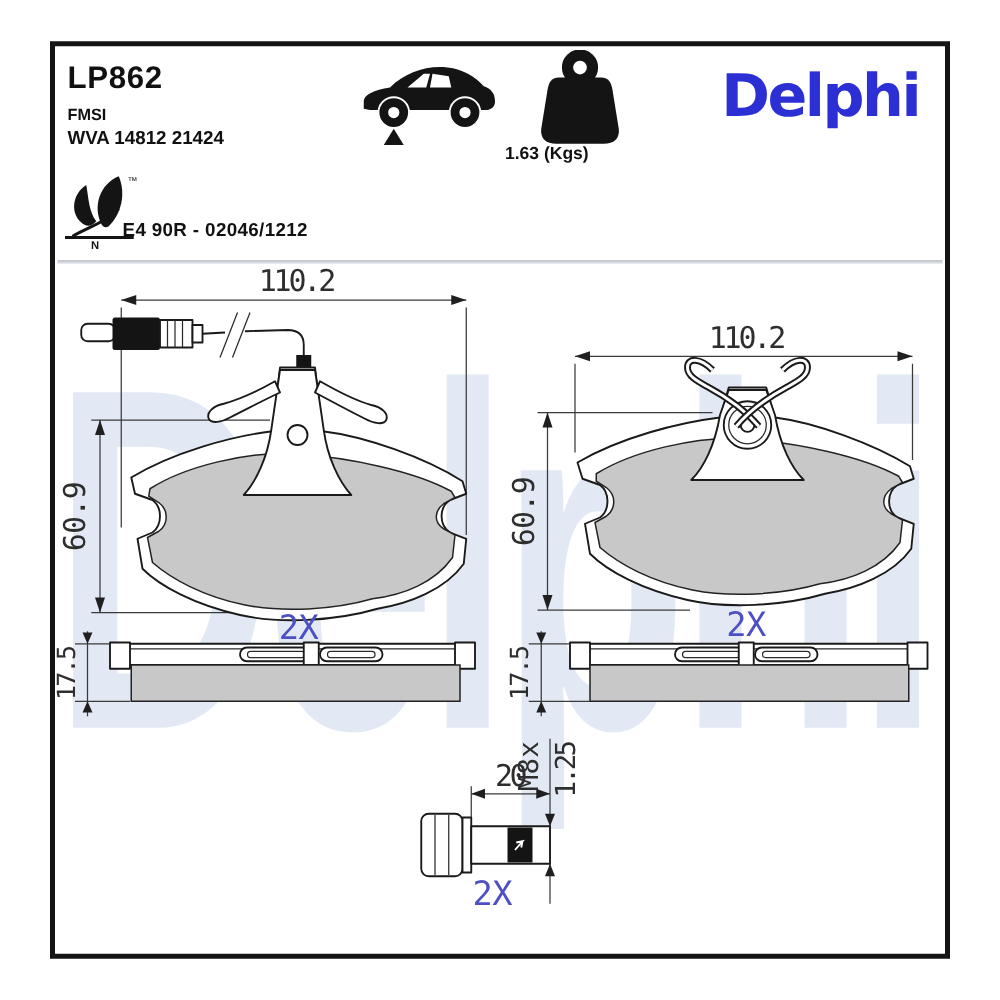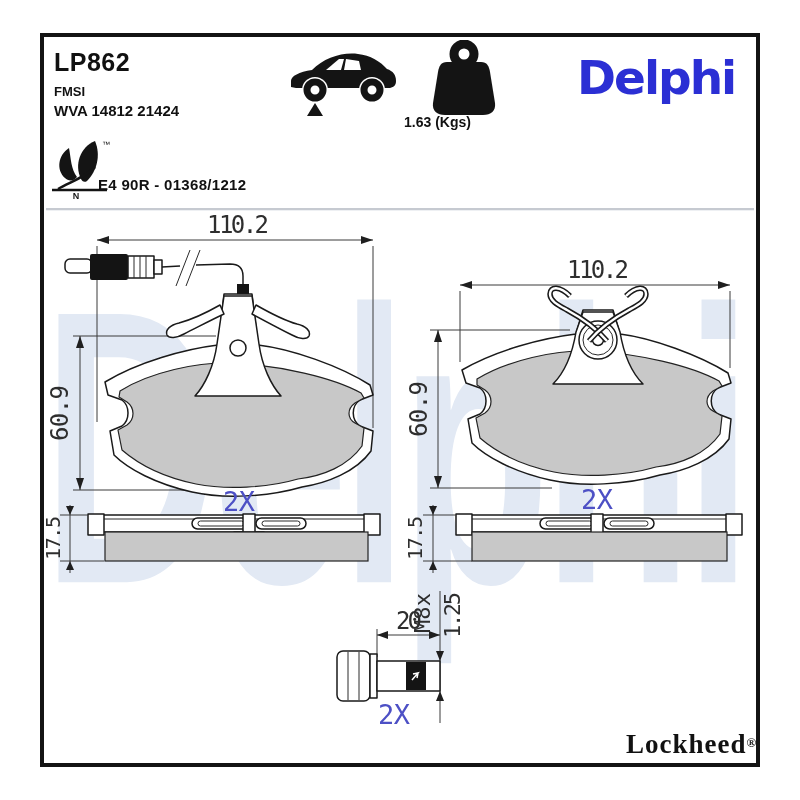--- a/index.html
+++ b/index.html
@@ -68,21 +68,21 @@
   <div class="abs delphi-logo">Delphi</div>
 
   <svg class="abs" style="left:50px;top:138px;z-index:3;" width="60" height="62" viewBox="0 0 60 62">
     <path class="blk" d="M15,40 C6,32 8,17 19,10 C21,21 21,31 27,39 C23,44 18,43 15,40 Z"></path>
     <path class="blk" d="M31,41 C24,27 30,9 45,3 C51,17 47,33 37,43 C34,45 32,43 31,41 Z"></path>
     <path d="M8,51 C20,44 34,40 45,29" fill="none" stroke="#141414" stroke-width="2.5"></path>
     <line x1="2" y1="52" x2="57" y2="52" stroke="#141414" stroke-width="2.5"></line>
     <text x="26" y="61" font-size="9" font-weight="bold" fill="#141414" text-anchor="middle">N</text>
     <text x="52" y="9" font-size="8" fill="#141414">™</text>
   </svg>
-  <div class="abs approval">E4 90R - 01368/1212</div>
+  <div class="abs approval">E4 90R - 02046/1212</div>
 
   <div class="abs divider"></div>
 
   <div class="abs watermark">Delphi</div>
 
   <svg class="abs drawing" style="left:40px;top:210px;" width="360" height="305" viewBox="0 0 360 305">
 
     <line class="dim" x1="57" y1="36" x2="57" y2="212"></line>
     <line class="dim" x1="333" y1="36" x2="333" y2="218"></line>
     <line class="dim" x1="57" y1="30" x2="333" y2="30"></line>
@@ -212,17 +212,14 @@
     <rect class="ln fillw" x="42" y="68" width="33" height="50" rx="6"></rect>
     <line class="thin" x1="53" y1="69" x2="53" y2="117"></line>
     <line class="thin" x1="64" y1="69" x2="64" y2="117"></line>
     <rect class="ln fillw" x="75" y="71" width="7" height="44"></rect>
     <rect class="ln fillw" x="82" y="78" width="63" height="30"></rect>
     <rect class="blk" x="111" y="79" width="20" height="28"></rect>
     <path d="M117,97 l6,-7 l-5,1 m5,-1 l-1,5" stroke="#ffffff" stroke-width="1.5" fill="none"></path>
     <text class="qtytxt" x="83" y="141" font-size="27" textLength="32">2X</text>
   </svg>
 
-  <div class="abs lockheed">
-    <span>Lockheed</span><sup>®</sup>
-  </div>
 
 </div>
 
 </body></html>

